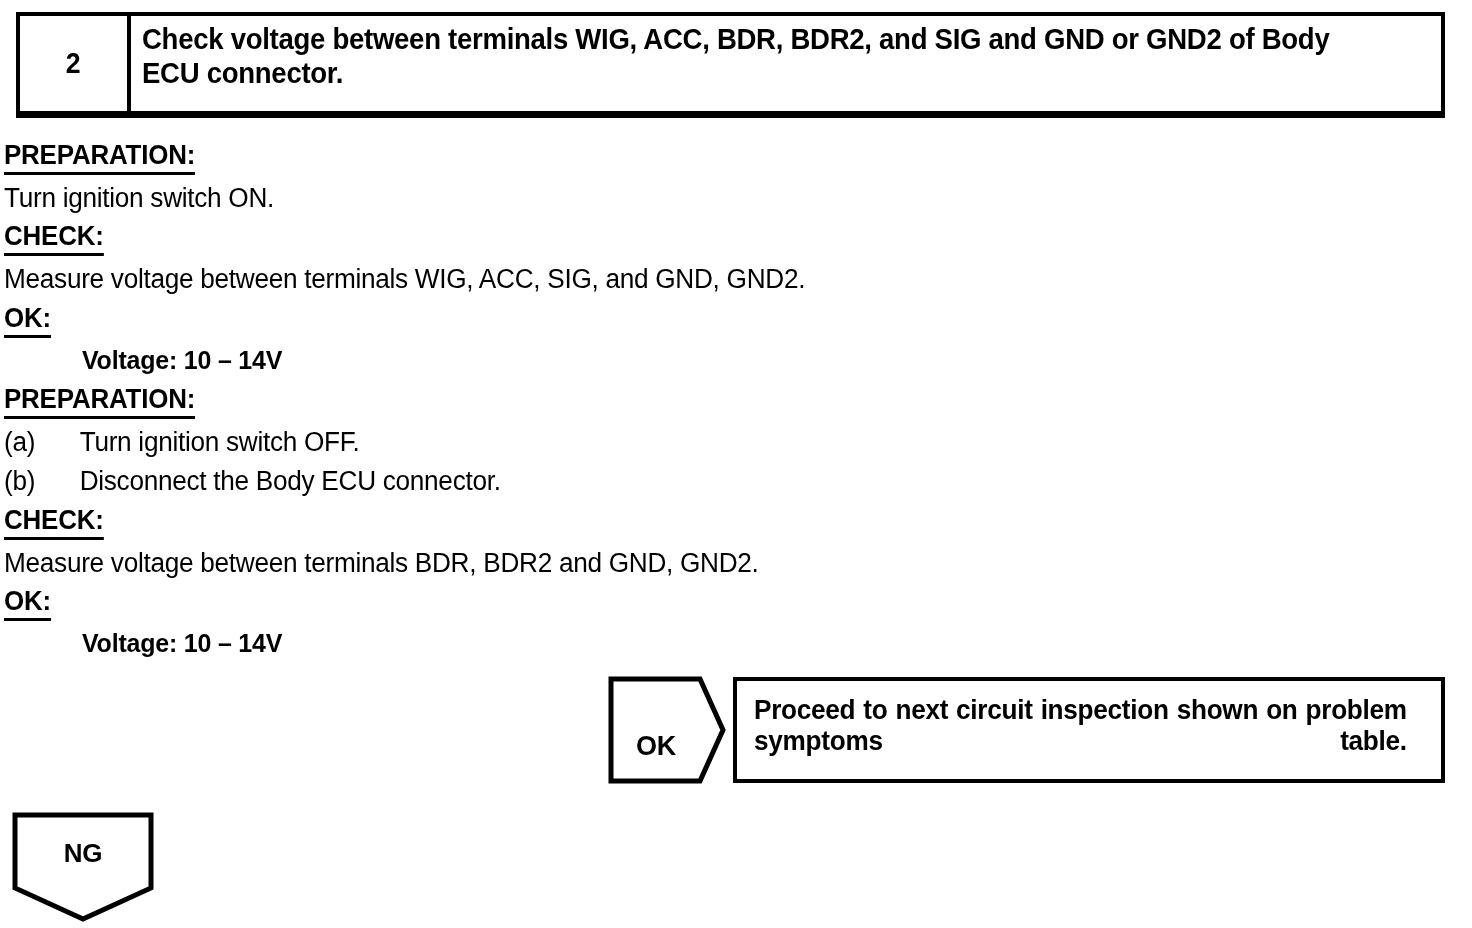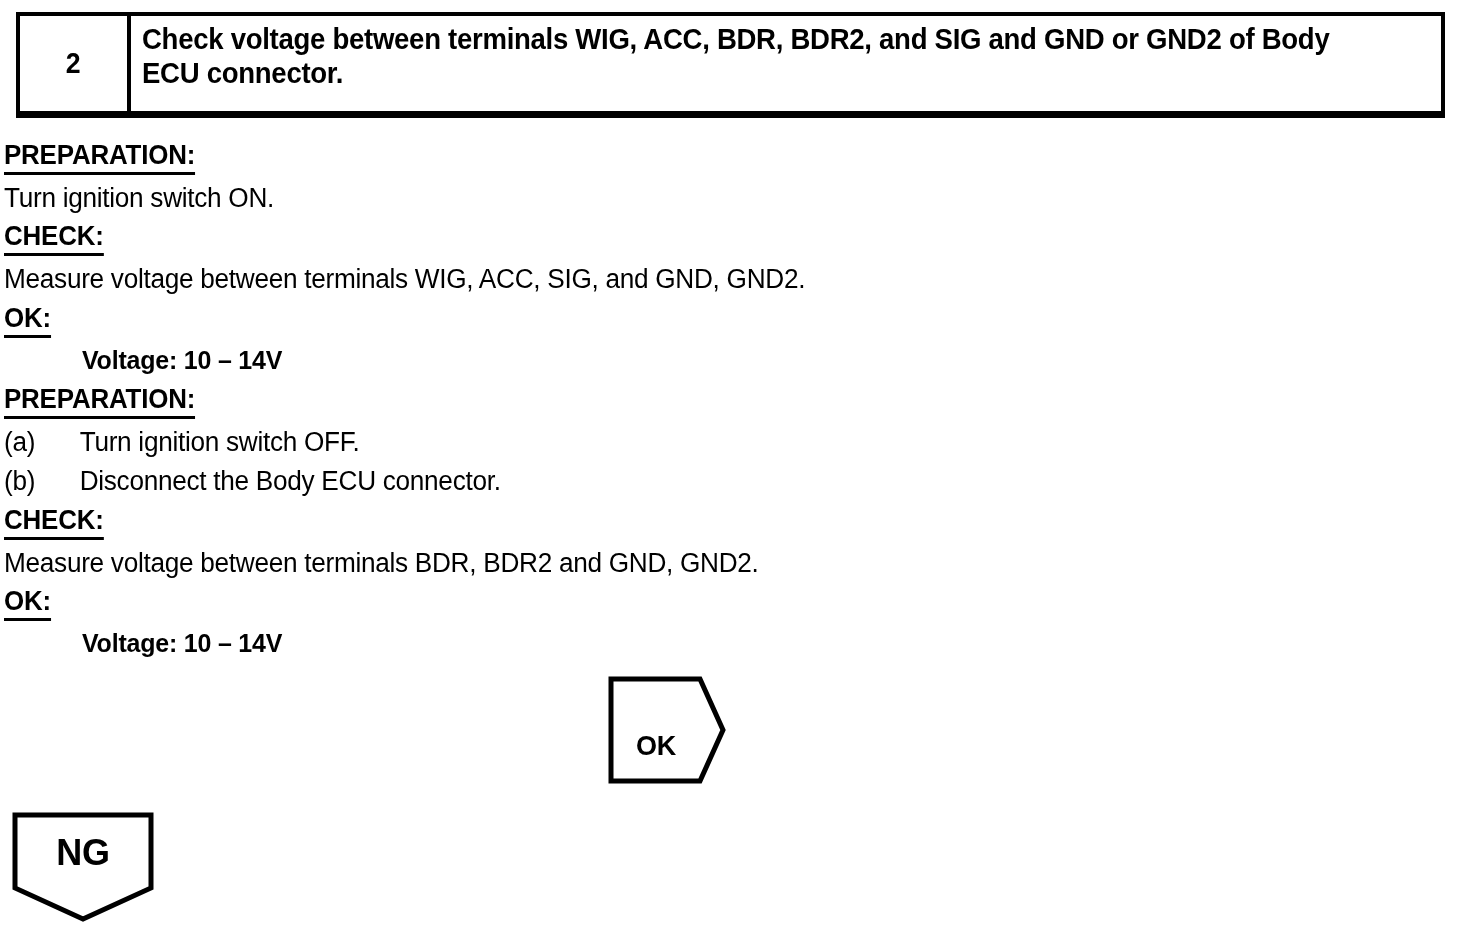--- a/index.html
+++ b/index.html
@@ -184,21 +184,21 @@
   .ng-branch svg { display: block; }
   .ng-label {
     position: absolute;
     left: 0;
     top: 0;
     width: 142px;
     height: 82px;
     display: flex;
     align-items: center;
     justify-content: center;
-    font-size: 36px;
+    font-size: 26px;
     font-weight: bold;
     letter-spacing: -0.2px;
   }
 </style>
 </head>
 <body>
 
 <div class="step-header">
   <div class="step-number-cell">
     <span class="step-number">2</span>
@@ -249,20 +249,23 @@
 
 </div>
 
 <div class="ok-branch">
   <div class="ok-pentagon">
     <svg width="118" height="108" viewBox="0 0 118 108" xmlns="http://www.w3.org/2000/svg">
       <polygon points="3,3 92,3 115,54 92,105 3,105" fill="#ffffff" stroke="#000000" stroke-width="5" stroke-linejoin="miter"></polygon>
     </svg>
   </div>
   <div class="ok-label">OK</div>
+  <div class="ok-textbox">
+    <div class="ok-text">Proceed to next circuit inspection shown on problem symptoms table.</div>
+  </div>
 </div>
 
 <div class="ng-branch">
   <svg width="142" height="110" viewBox="0 0 142 110" xmlns="http://www.w3.org/2000/svg">
     <polygon points="3,3 139,3 139,76 71,107 3,76" fill="#ffffff" stroke="#000000" stroke-width="5" stroke-linejoin="miter"></polygon>
   </svg>
   <div class="ng-label">NG</div>
 </div>
 
 </body></html>

